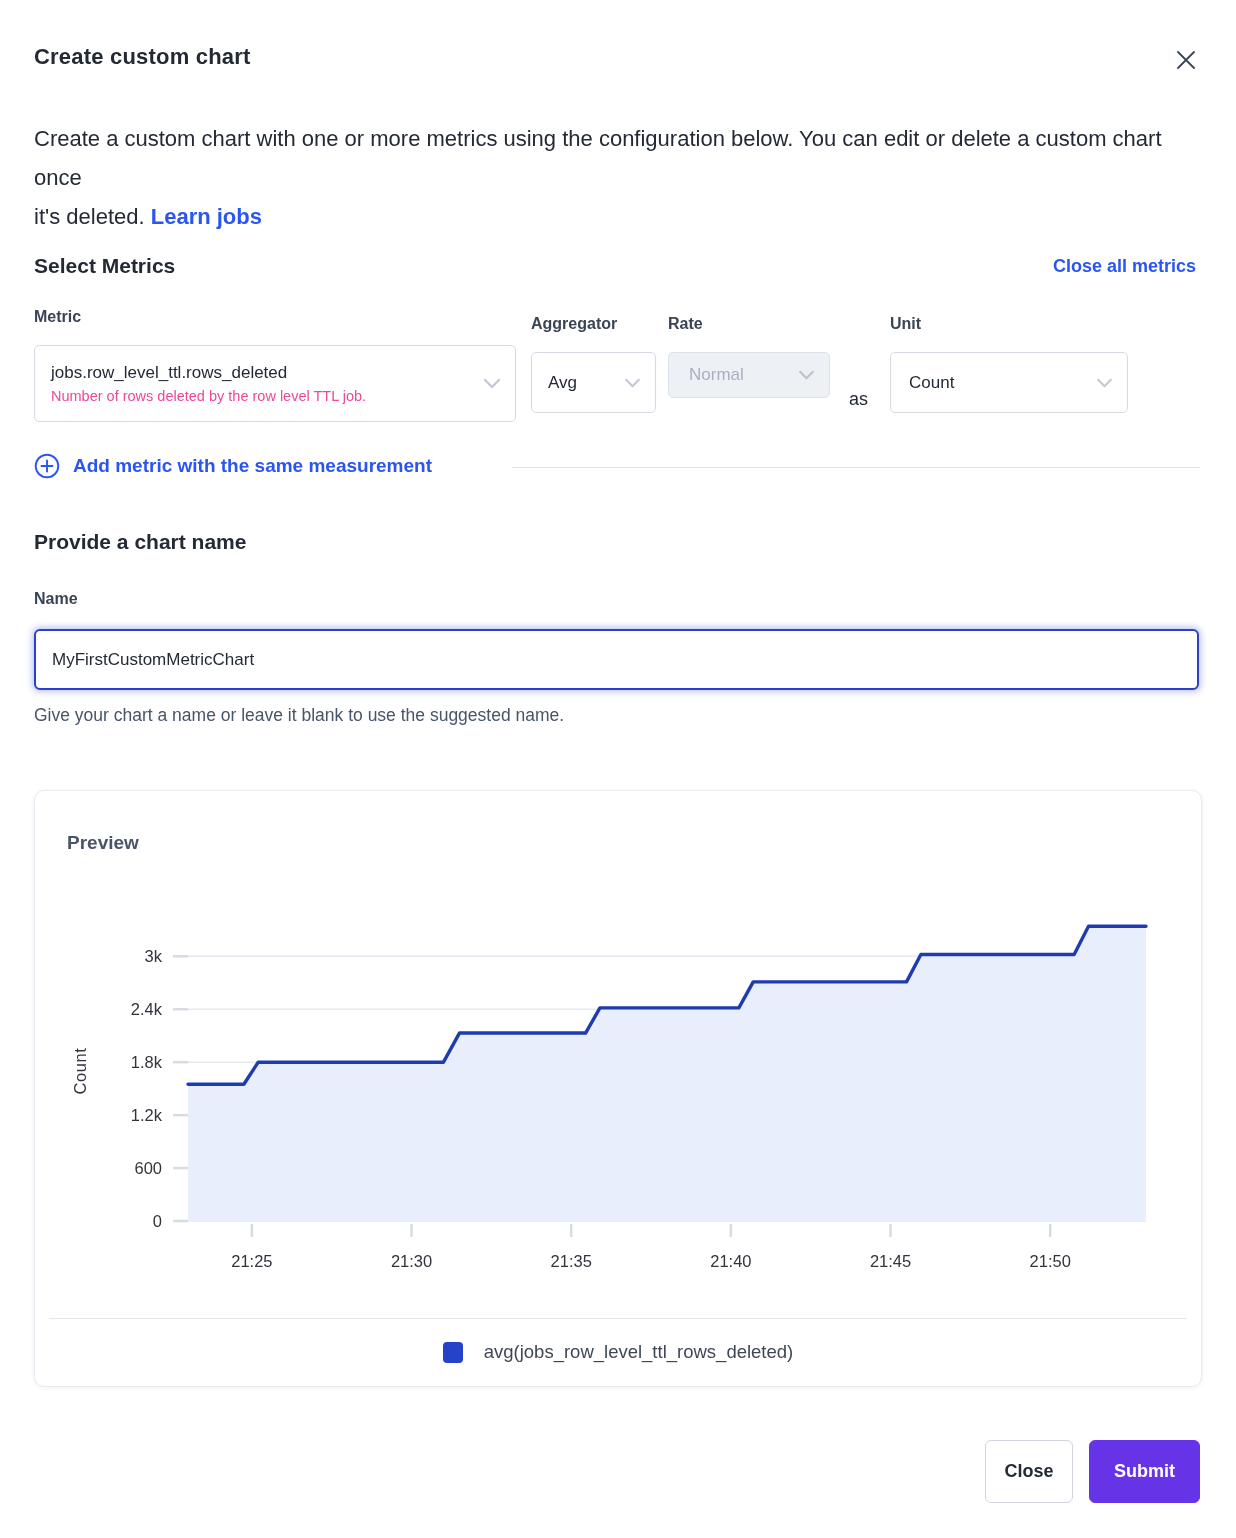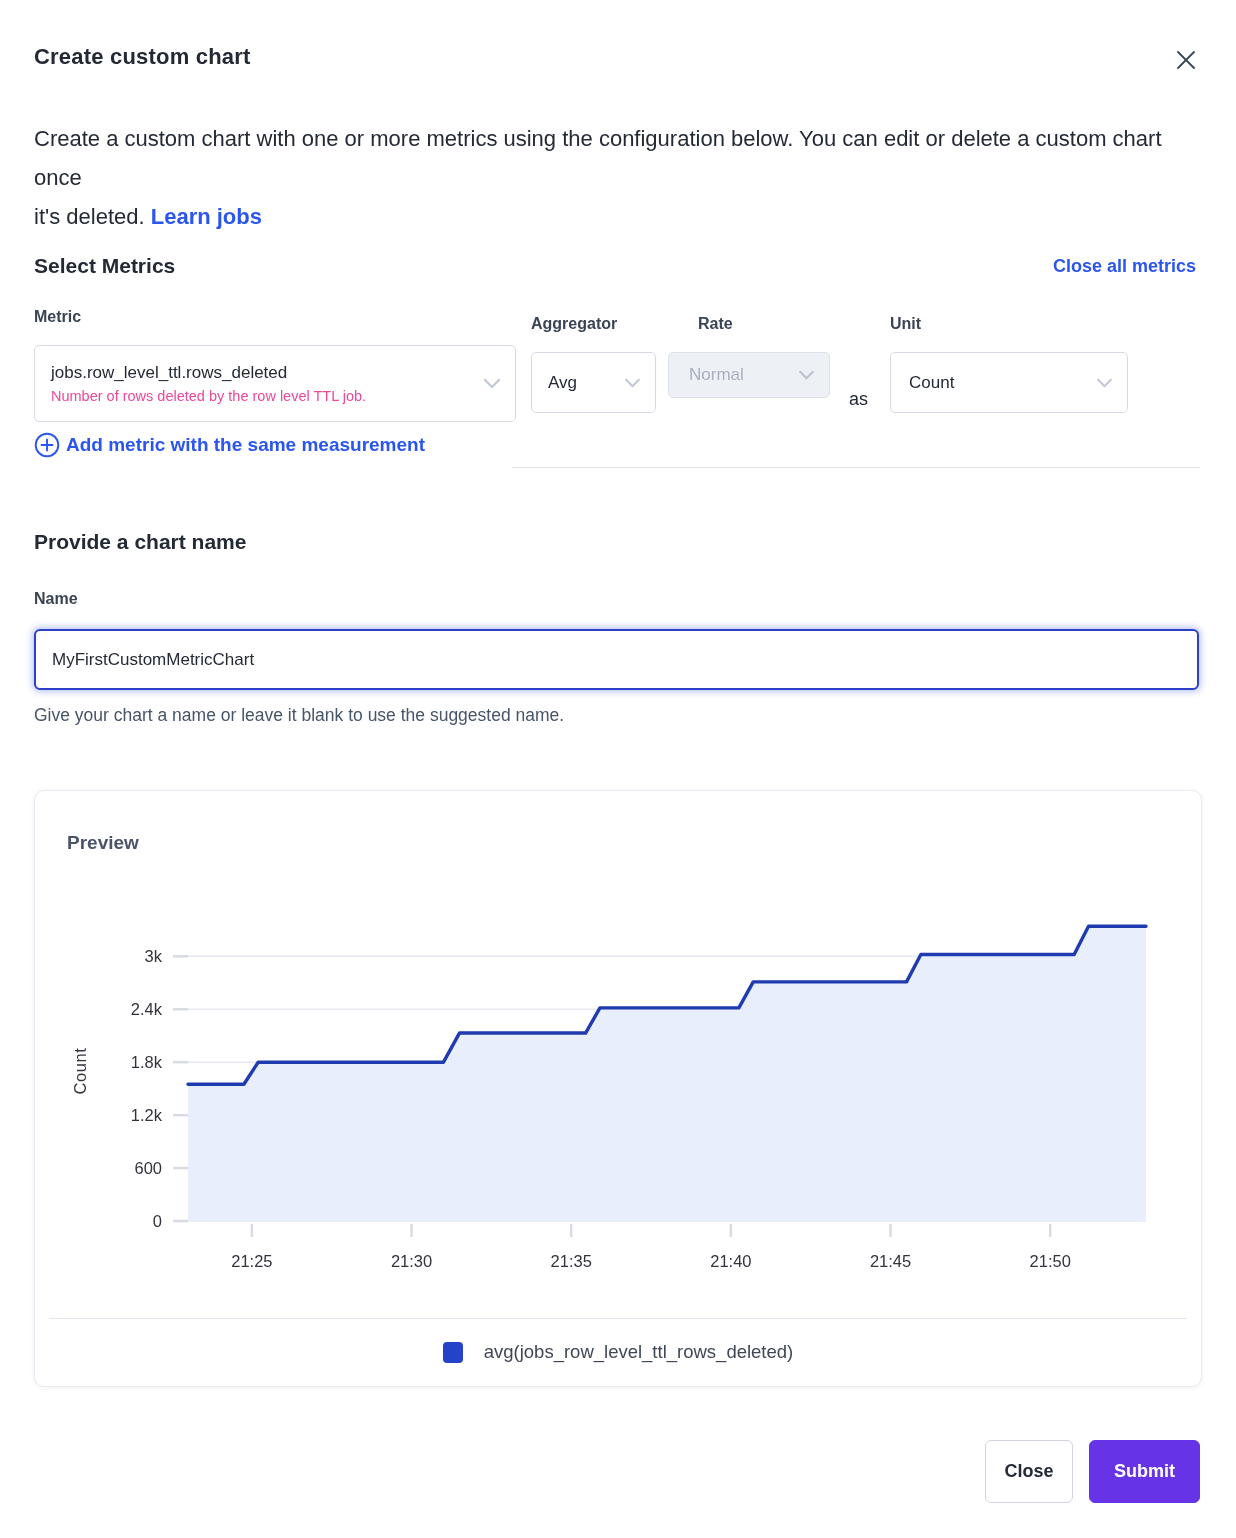--- a/index.html
+++ b/index.html
@@ -25,21 +25,21 @@
   .sel .chev { position:absolute; right:14px; top:50%; transform:translateY(-50%); }
   .metric-sel { left:34px; top:345px; width:482px; height:77px; padding:10px 40px 10px 16px; align-items:flex-start; flex-direction:column; justify-content:center; }
   .metric-main { font-size:17px; color:#242a35; }
   .metric-desc { font-size:14.5px; color:#ec4899; margin-top:5px; }
   .agg-sel { left:531px; top:352px; width:125px; height:61px; padding:0 36px 0 16px; font-size:17px; }
   .rate-sel { left:668px; top:352px; width:162px; height:46px; padding:0 36px 0 20px; font-size:17px;
               background:#edf0f5; border-color:#dde2ea; color:#a9b0bf; cursor:default; }
   .unit-sel { left:890px; top:352px; width:238px; height:61px; padding:0 36px 0 18px; font-size:17px; }
   .as-label { position:absolute; left:849px; top:389px; font-size:18px; color:#242a35; }
 
-  .add-metric { position:absolute; left:34px; top:432px; display:flex; align-items:center; gap:6px; font-size:19px; font-weight:700; color:#2b55ef; cursor:pointer; background:none; border:none; font-family:inherit; }
+  .add-metric { position:absolute; left:34px; top:453px; display:flex; align-items:center; gap:13px; font-size:19px; font-weight:700; color:#2b55ef; cursor:pointer; background:none; border:none; font-family:inherit; }
   .metric-divider { position:absolute; left:512px; right:36px; top:467px; height:0; border-top:1px solid #e0e3e8; }
 
   
   .name-heading { position:absolute; left:34px; top:530px; }
   .name-label { left:34px; top:590px; }
   .name-input { position:absolute; left:34px; top:629px; width:1165px; height:61px; border:2px solid #2c40c8; border-radius:6px;
                 padding:0 16px; font-size:17px; color:#242a35; font-family:inherit; outline:none;
                 box-shadow:0 0 6px 2px rgba(59,92,230,0.35); }
   .name-helper { position:absolute; left:34px; top:705px; font-size:17.5px; color:#475569; }
 
@@ -75,21 +75,21 @@
     <span>Create a custom chart with one or more metrics using the configuration below. You can edit or delete a custom chart once</span><br>
     <span>it's deleted.</span>
     <a class="link">Learn jobs</a>
   </p>
 
   <h2 class="section-heading metrics-heading">Select Metrics</h2>
   <a class="link clear-all">Close all metrics</a>
 
   <span class="field-label" style="left:34px; top:308px;">Metric</span>
   <span class="field-label" style="left:531px; top:315px;">Aggregator</span>
-  <span class="field-label" style="left:698px; top:315px;text-align:right;">Rate</span>
+  <span class="field-label" style="left:668px; top:315px;text-align:right;">Rate</span>
   <span class="field-label" style="left:890px; top:315px;">Unit</span>
 
   <div class="sel metric-sel">
     <div class="metric-main">jobs.row_level_ttl.rows_deleted</div>
     <div class="metric-desc">Number of rows deleted by the row level TTL job.</div>
     <span class="chev">
       <svg width="18" height="11" viewBox="0 0 18 11">
           <path d="M2 2 L9 9 L16 2" fill="none" stroke="#c3c9d6" stroke-width="2.4" stroke-linecap="round" stroke-linejoin="round"></path>
         </svg>
     </span>

